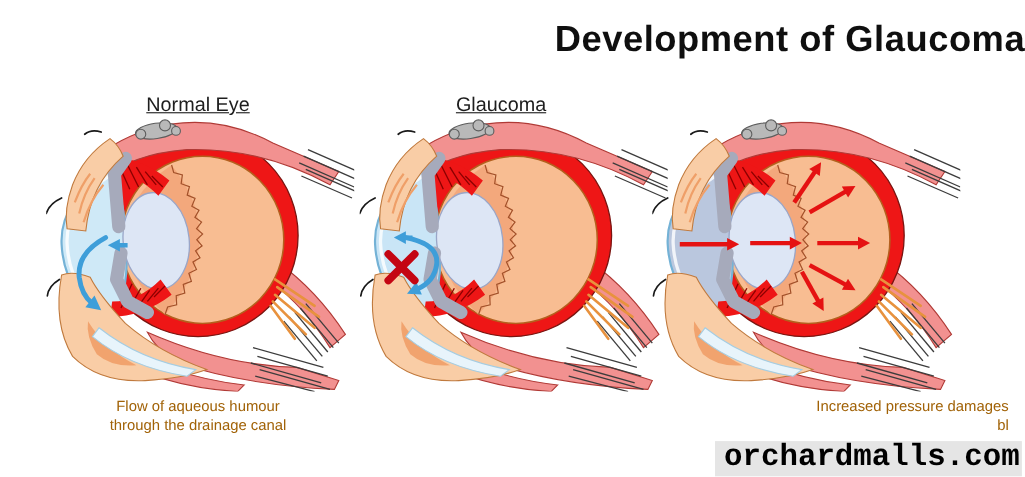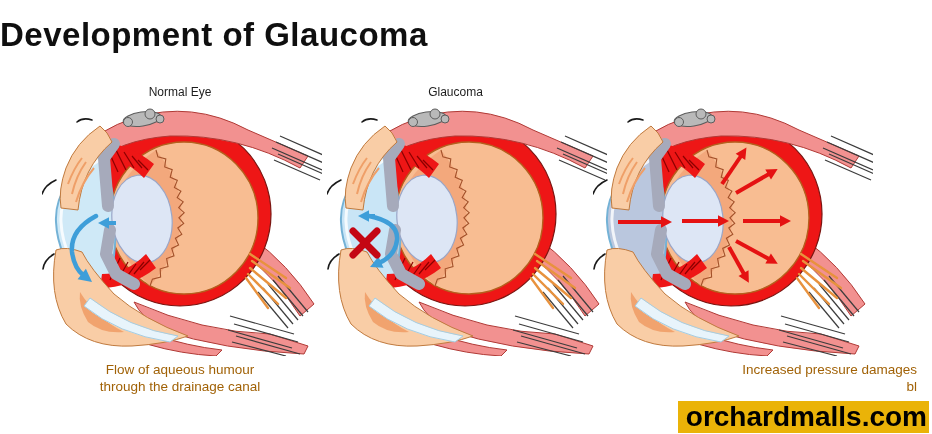--- a/index.html
+++ b/index.html
@@ -1,33 +1,33 @@
 <!DOCTYPE html>
 <html><head>
 <meta charset="utf-8">
 <style>
   html,body{margin:0;padding:0;background:#fff;}
   .stage{position:relative;width:932px;height:434px;background:#ffffff;overflow:hidden;
          font-family:"Liberation Sans",sans-serif;color:#1c1c1c;}
-  .title{position:absolute;top:16px;left:0;width:100%;text-align:left;
+  .title{position:absolute;top:16px;left:0;width:100%;text-align:right;
          font-size:33px;font-weight:bold;color:#0f0f0f;letter-spacing:.5px;}
-  .eyelabel{position:absolute;top:85px;font-size:12px;color:#1d1d1d;text-align:center;}
+  .eyelabel{position:absolute;top:85px;font-size:18px;color:#1d1d1d;text-align:center;text-decoration:underline;}
   #label-0{left:40px;width:280px;}
   #label-1{left:333px;width:245px;}
   #label-2{left:593px;width:280px;}
   .caption{position:absolute;top:361px;font-size:13.5px;line-height:17px;color:#a16207;text-align:center;}
   #cap-0{left:40px;width:280px;}
   #cap-1{left:330px;width:245px;}
   #cap-2{left:637px;width:280px;text-align:right;}
   .eye-svg{position:absolute;top:106px;width:280px;height:250px;}
   #eye-0{left:42px;}
   #eye-1{left:327px;}
   #eye-2{left:593px;}
-  .watermark{position:absolute;right:3px;bottom:1px;font-family:Liberation Sans, sans-serif;
-             font-size:28px;font-weight:700;color:#000;background:#eab308;padding:0 2px 0 8px;line-height:32px;}
+  .watermark{position:absolute;right:3px;bottom:1px;font-family:Liberation Mono, monospace;
+             font-size:28px;font-weight:700;color:#000;background:#e5e5e5;padding:0 2px 0 8px;line-height:32px;}
 </style>
 </head>
 <body>
 
 <div class="stage">
 
   <div class="title">Development of Glaucoma</div>
 
   <div class="eyelabel" id="label-0">Normal Eye</div>
   <div class="eyelabel" id="label-1">Glaucoma</div>

